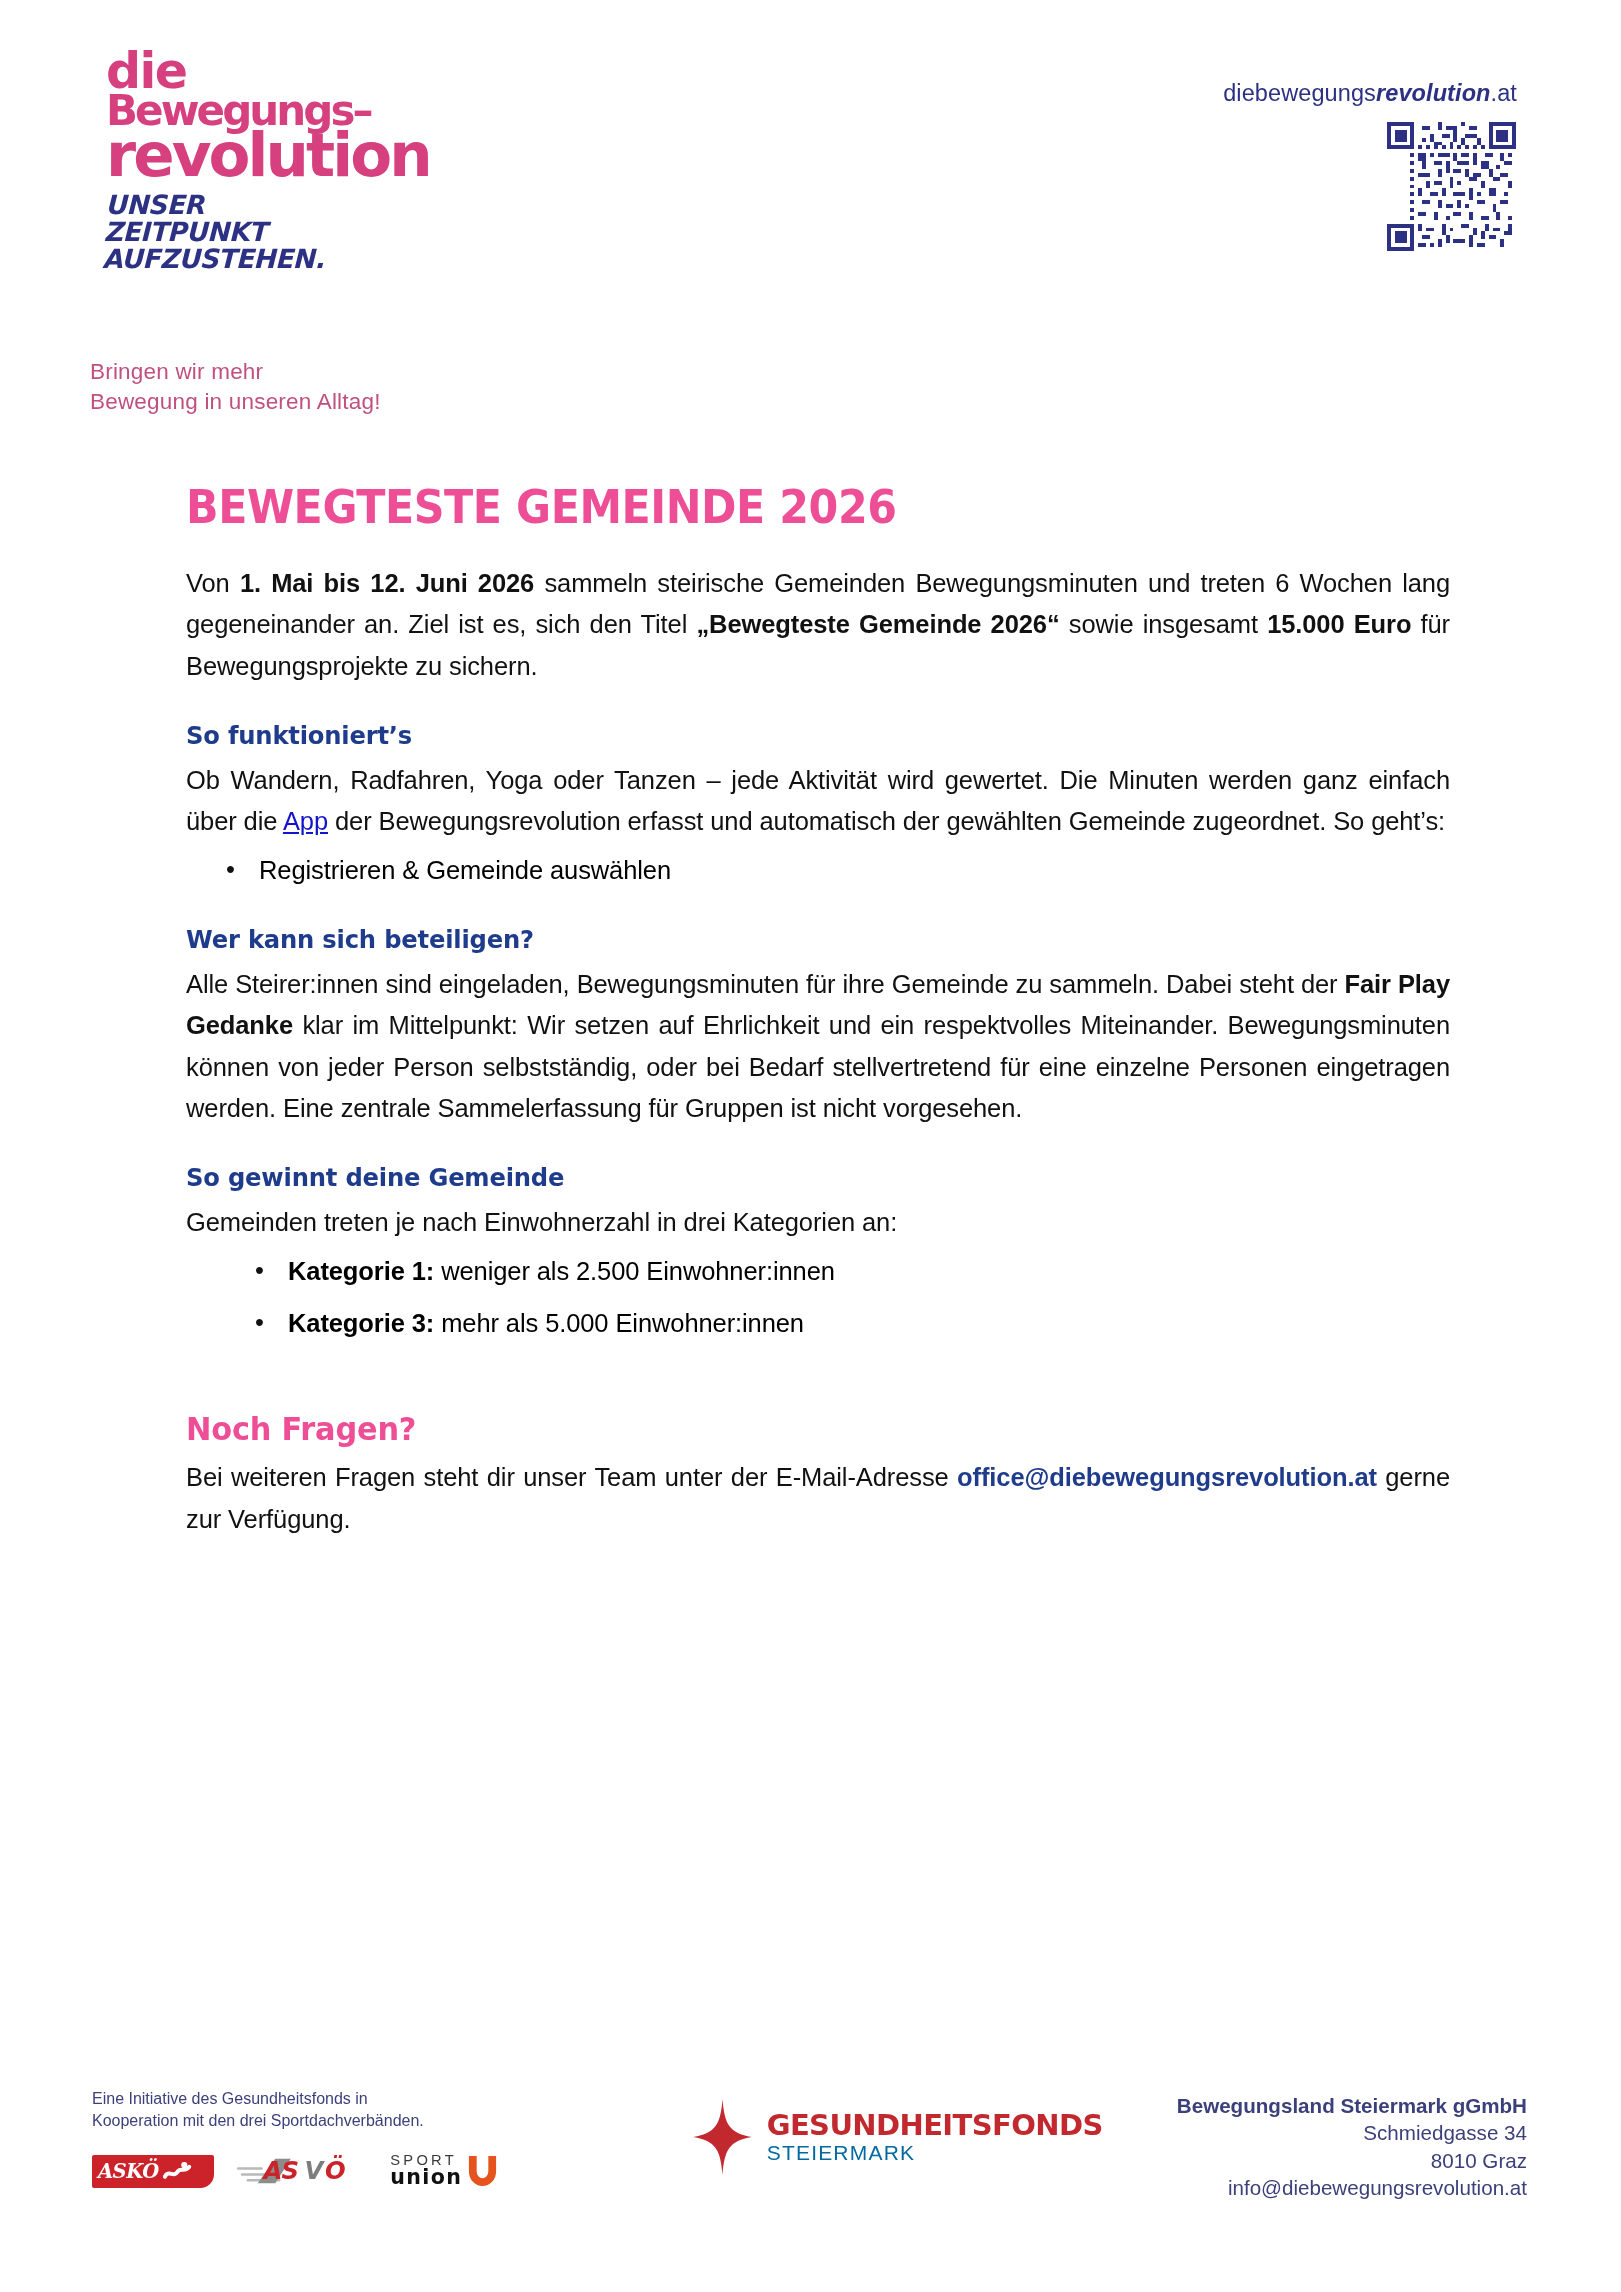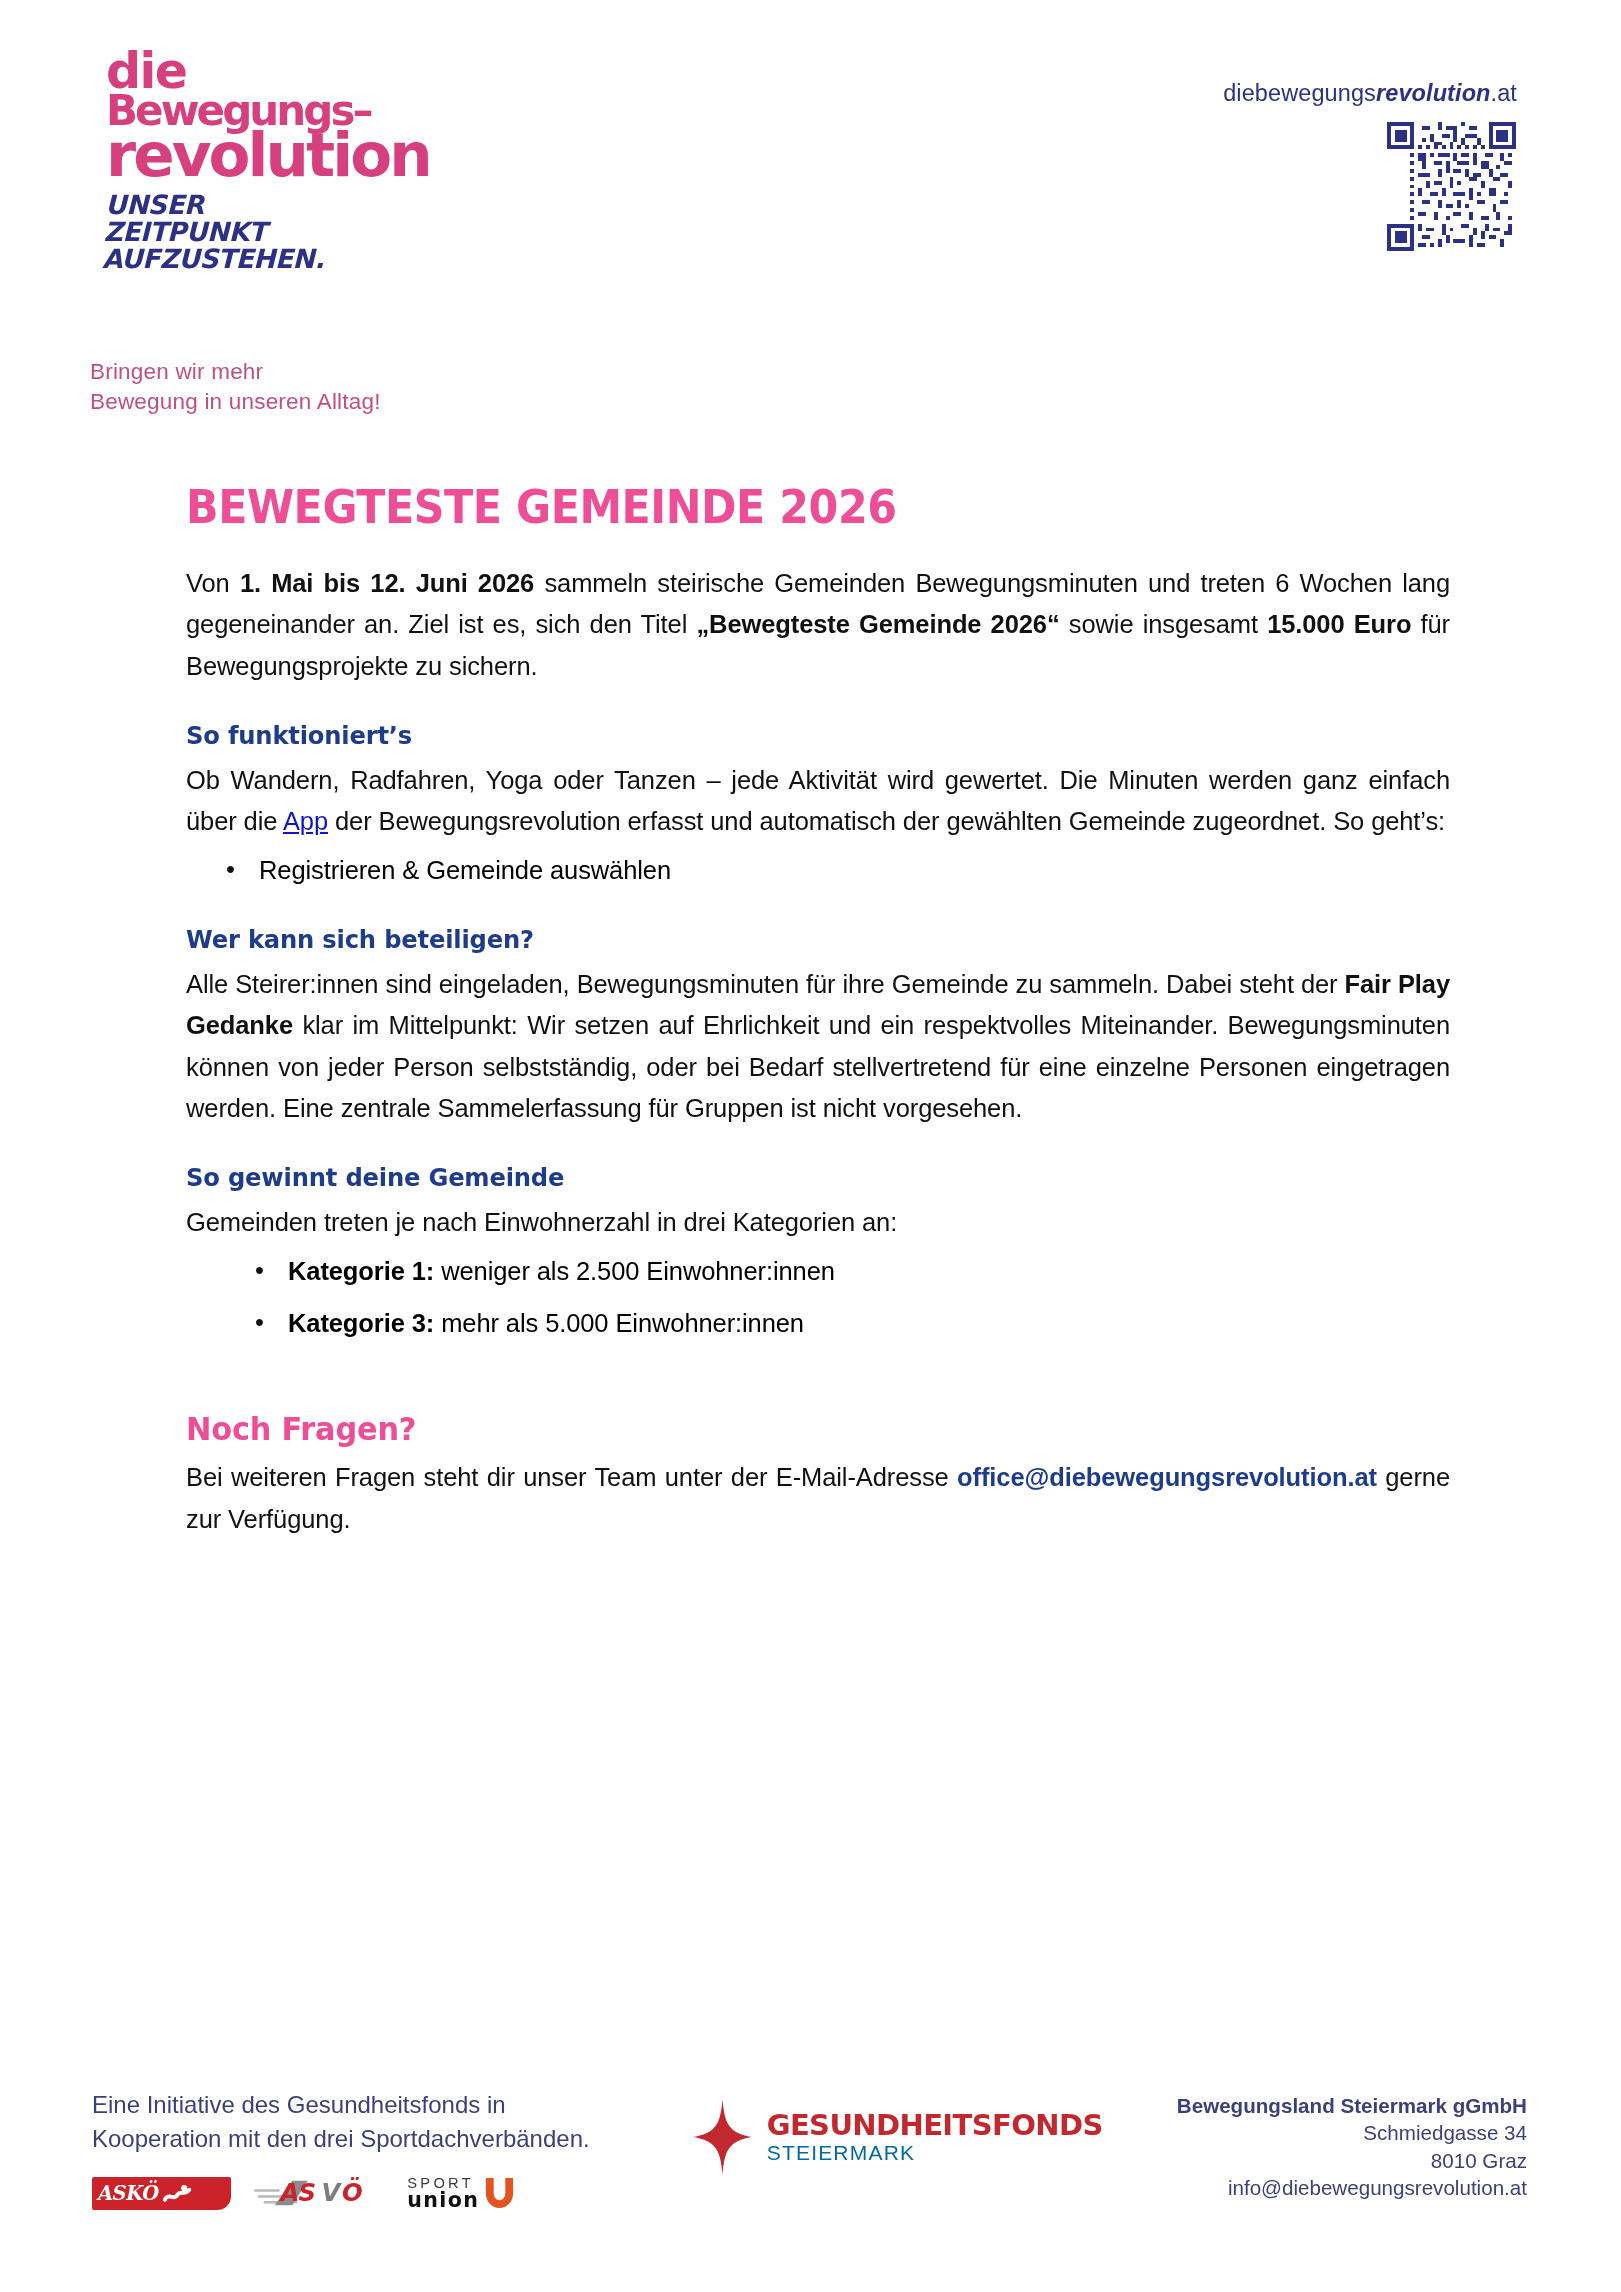--- a/index.html
+++ b/index.html
@@ -188,36 +188,36 @@
     height: 225px;
   }
   .footer-left {
     position: absolute;
     left: 92px;
     top: 19.6px;
     width: 510px;
   }
   .footer-note {
     color: #3B3F7A;
-    font-size: 24px;
+    font-size: 16px;
     line-height: 1.42;
   }
   .footer-note span { display: block; }
 
   .fed-logos {
     margin-top: 19.6px;
     display: flex;
     align-items: center;
     gap: 21.6px;
   }
 
   
   .asko {
     background: #CC2229;
-    width: 139px;
+    width: 122px;
     height: 33px;
     border-radius: 2px 2px 13.7px 2px;
     display: flex;
     align-items: center;
     padding: 0 5.9px;
     box-sizing: border-box;
     gap: 3.9px;
   }
   .asko-text {
     color: #fff;

